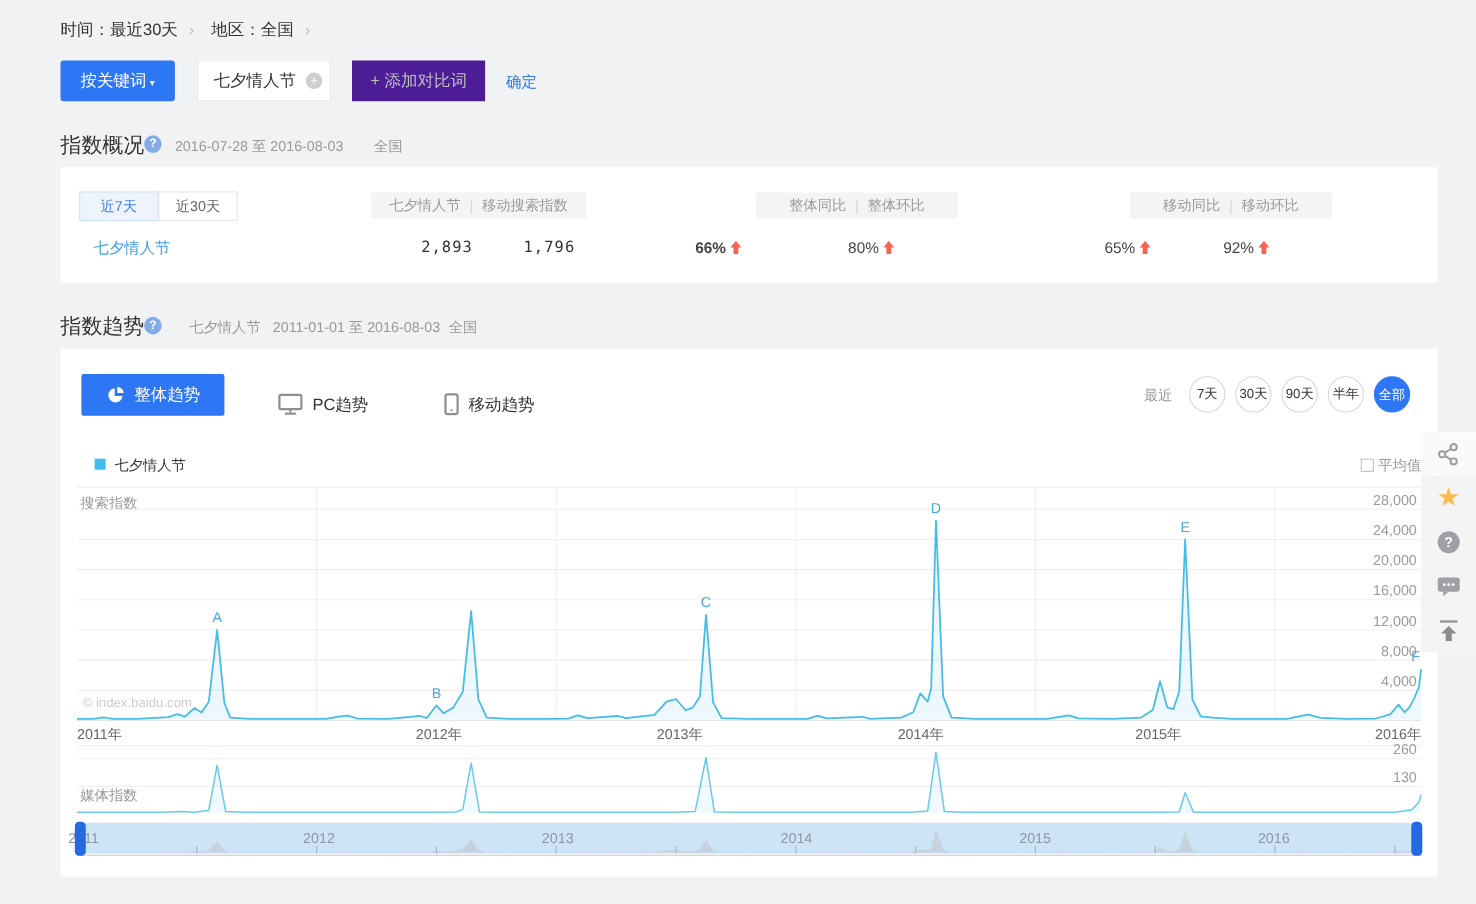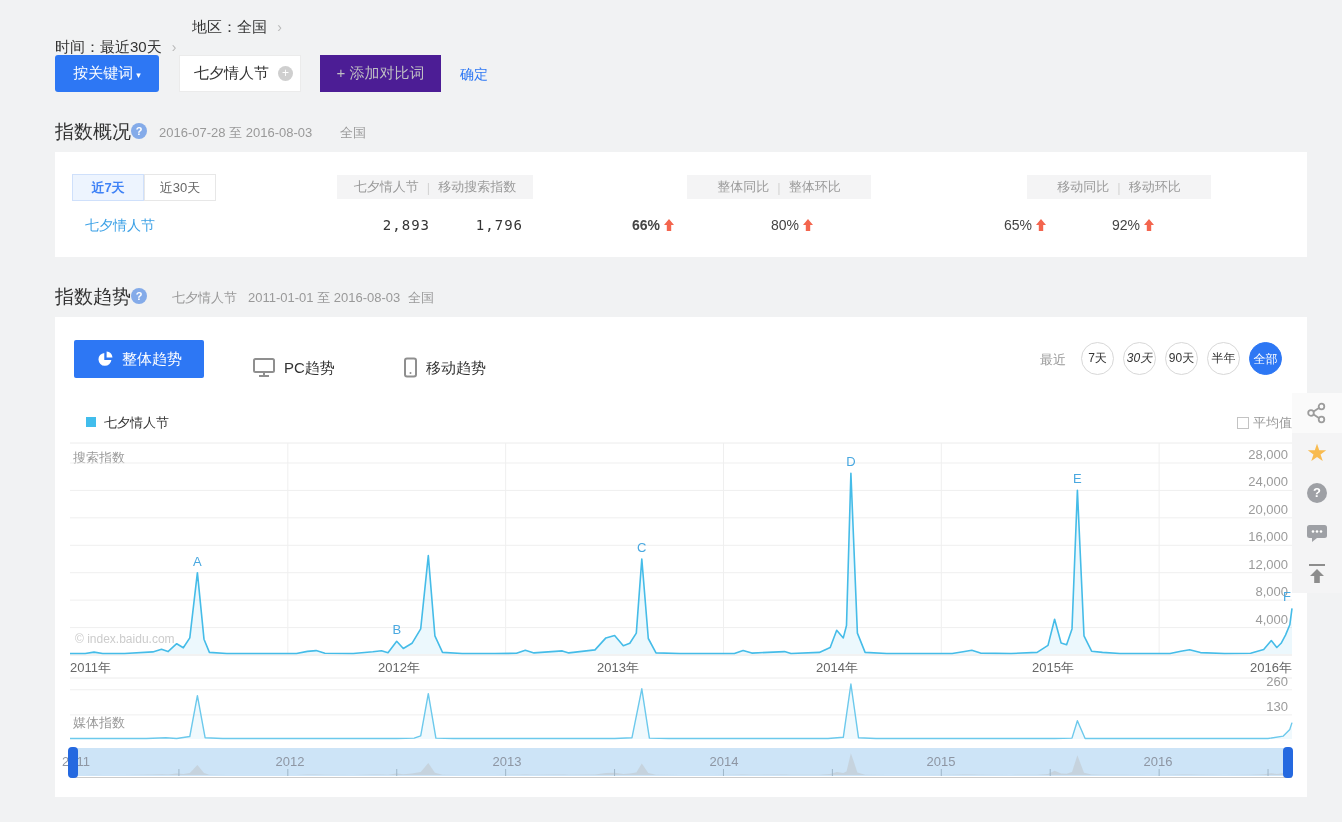--- a/index.html
+++ b/index.html
@@ -72,21 +72,21 @@
   .side-cell { width:50px; height:40px; background:#f4f4f5; display:flex; align-items:center; justify-content:center; flex-direction:column; cursor:pointer; }
   .side-cell:first-child { background:#fafafa; }
   .star-glyph { font-size:24px; color:#f8bb50; line-height:24px; }
   .help-circle2 { width:20px; height:20px; border-radius:50%; background:#9ea0a5; color:#fff; font-size:13px; font-weight:bold;
     text-align:center; line-height:20px; }
   .top-bar-line { width:16px; height:2px; background:#8d8d8d; margin-bottom:3px; }
 </style>
 </head>
 <body>
 
-<span class="crumb" style="left:55px;margin-top:20px;">
+<span class="crumb" style="left:55px;">
   <span>时间：最近30天</span>
   <span class="crumb-arrow">›</span>
 </span>
 <span class="crumb" style="left:192px;">
   <span>地区：全国</span>
   <span class="crumb-arrow">›</span>
 </span>
 
 <button class="mode-btn">
   <span>按关键词</span><span class="mode-caret">▾</span>
@@ -99,21 +99,21 @@
   <span>+ 添加对比词</span>
 </div>
 <span class="confirm-link">确定</span>
 
 <div class="sec-title" style="left:55px;top:119px;">指数概况</div>
 <div class="help-dot" style="left:131px;top:123px;">?</div>
 <div class="sec-meta" style="left:159px;top:124px;">2016-07-28 至 2016-08-03</div>
 <div class="sec-meta" style="left:340px;top:124px;">全国</div>
 
 <div class="card" style="left:55px;top:152px;width:1252px;height:105px;"></div>
-<div class="ov-tab active" style="left:72px;font-weight:bold;">近7天</div>
+<div class="ov-tab active" style="left:72px;">近7天</div>
 <div class="ov-tab idle" style="left:144px;">近30天</div>
 
 <div class="chip" style="left:337px;width:196px;">
   <span>七夕情人节</span>
   <span class="sep">|</span>
   <span>移动搜索指数</span>
 </div>
 <div class="chip" style="left:687px;width:184px;">
   <span>整体同比</span>
   <span class="sep">|</span>
@@ -180,21 +180,21 @@
 <div class="trend-tab" style="left:403px;">
   <svg width="15" height="21" viewBox="0 0 15 21">
     <rect x="2" y="1.5" width="11" height="18" rx="2" fill="none" stroke="#8f8f8f" stroke-width="2"></rect>
     <circle cx="7.5" cy="16" r="1" fill="#8f8f8f"></circle>
   </svg>
   <span>移动趋势</span>
 </div>
 
 <span class="recent-label">最近</span>
 <div class="range-circle" style="left:1081px;">7天</div>
-<div class="range-circle" style="left:1123px;font-style:italic;">30天</div>
+<div class="range-circle" style="left:1123px;">30天</div>
 <div class="range-circle" style="left:1165px;">90天</div>
 <div class="range-circle" style="left:1207px;">半年</div>
 <div class="range-circle active" style="left:1249px;">全部</div>
 
 <div class="legend-sq"></div>
 <div class="legend-txt">七夕情人节</div>
 <div class="avg-box"></div>
 <div class="avg-txt">平均值</div>
 
 <div class="axis-name" style="left:73px;top:449px;">搜索指数</div>

